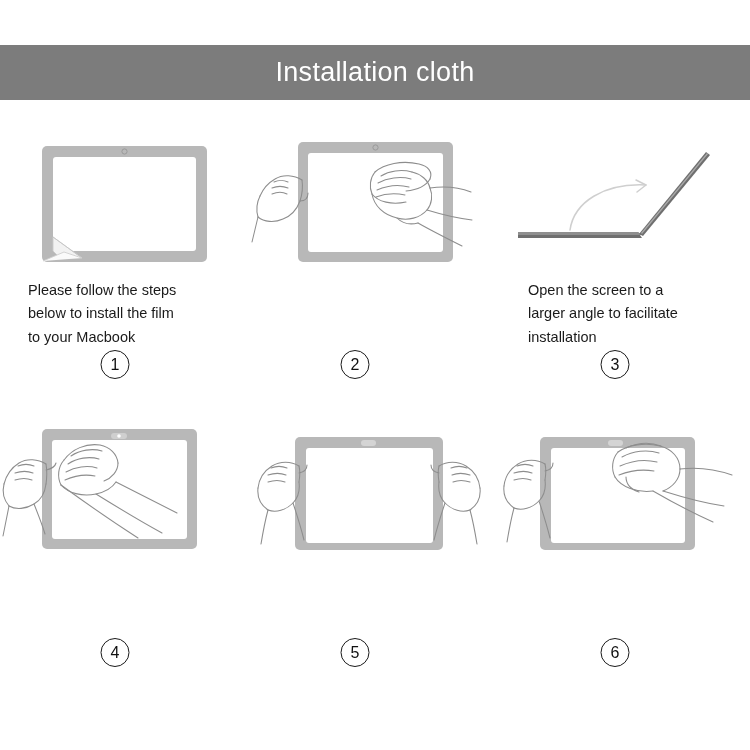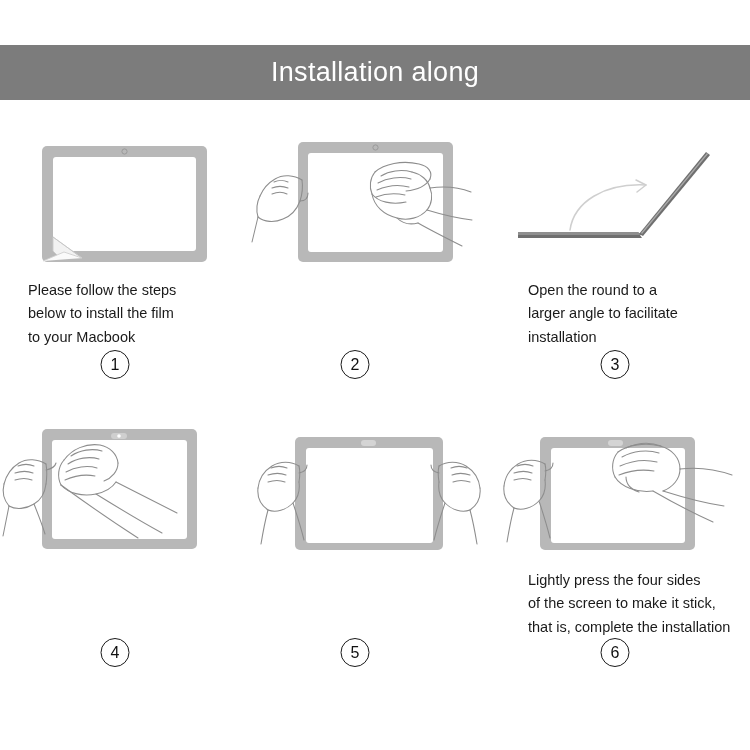--- a/index.html
+++ b/index.html
@@ -101,21 +101,21 @@
   .step-cell:nth-child(3n+0) .step-badge { left: 115px; }
 
   
   .row-top .step-badge  { bottom: 36px; }
   .row-bot .step-badge  { bottom: 38px; }
 </style>
 </head>
 <body>
 
 <div class="header-bar">
-  <div class="header-title">Installation along</div>
+  <div class="header-title">Installation cloth</div>
 </div>
 
 <div class="steps-grid">
 
   <div class="step-cell row-top">
     <div class="art-box">
       <svg width="190" height="140" viewBox="0 0 190 140">
         <rect x="12" y="16" width="165" height="116" rx="5" ry="5" fill="#b8b8b8"></rect>
         <rect x="23" y="27" width="143" height="94" rx="3" ry="3" fill="#ffffff"></rect>
         <circle cx="94.5" cy="21.5" r="2.6" fill="none" stroke="#9a9a9a" stroke-width="1"></circle>
@@ -179,21 +179,21 @@
         <path d="M8 102 L128 102 L132 108 L8 108 Z" fill="#6f6f6f"></path>
         <path d="M8 102 L128 102 L132 105 L8 105 Z" fill="#8f8f8f"></path>
 
         <path d="M129 104 L196 22 L200 25 L133 106 Z" fill="#6f6f6f"></path>
         <path d="M131 103 L197 23 L198 24 L132 104 Z" fill="#a9a9a9"></path>
 
         <path d="M60 100 C64 72, 94 53, 136 55" fill="none" stroke="#cfcfcf" stroke-width="1.5" stroke-linecap="round"></path>
         <path d="M136 55 L126 50 M136 55 L127 62" fill="none" stroke="#cfcfcf" stroke-width="1.5" stroke-linecap="round"></path>
       </svg>
     </div>
-    <div class="step-caption">Open the round to a
+    <div class="step-caption">Open the screen to a
 larger angle to facilitate
 installation</div>
     <div class="step-badge">3</div>
   </div>
 
   <div class="step-cell row-bot">
     <div class="art-box">
       <svg width="250" height="140" viewBox="0 0 250 140">
         <rect x="42" y="9" width="155" height="120" rx="5" ry="5" fill="#b8b8b8"></rect>
         <rect x="52" y="20" width="135" height="99" rx="3" ry="3" fill="#ffffff"></rect>
@@ -293,19 +293,16 @@
           <path d="M120 46 C131 41, 145 39, 157 42"></path>
           <path d="M119 55 C129 51, 142 49, 154 51"></path>
           <path d="M126 57 C126 64, 131 70, 139 72"></path>
 
           <path d="M180 49 C196 47, 215 49, 232 55"></path>
           <path d="M163 71 C182 77, 203 83, 224 86"></path>
           <path d="M153 71 C172 82, 193 93, 213 102"></path>
         </g>
       </svg>
     </div>
-    <div class="step-caption">Lightly press the four sides
-of the screen to make it stick,
-that is, complete the installation</div>
     <div class="step-badge">6</div>
   </div>
 
 </div>
 
 </body></html>

